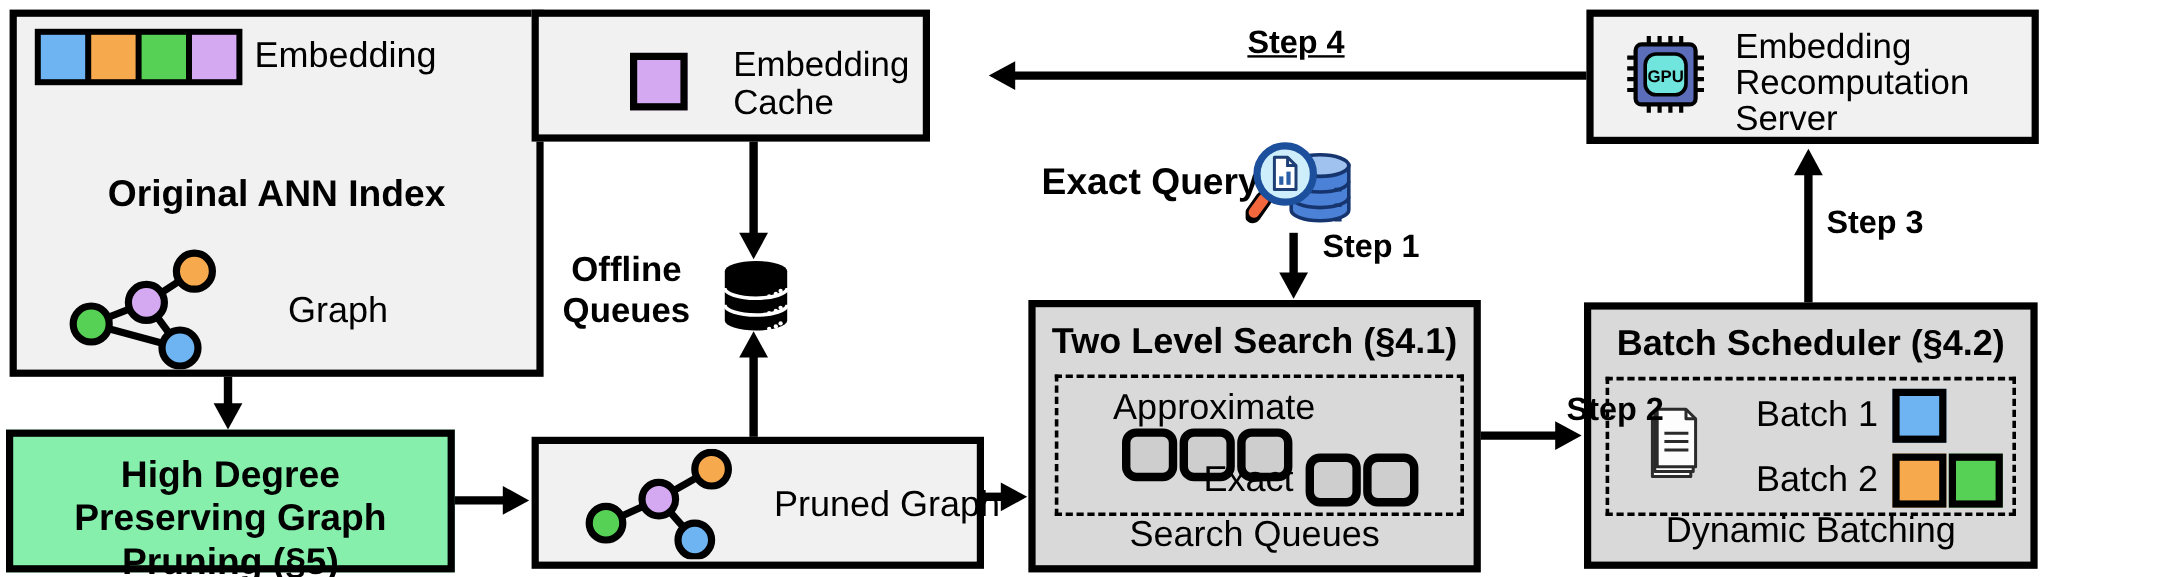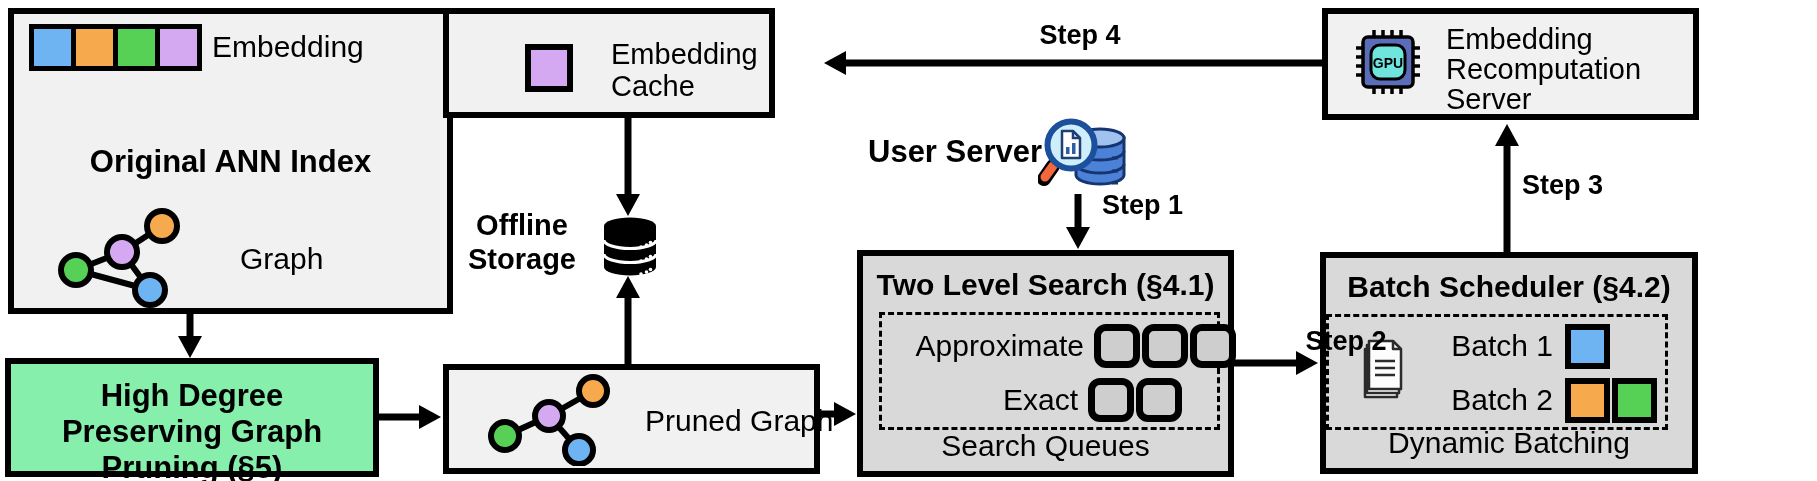--- a/index.html
+++ b/index.html
@@ -79,21 +79,21 @@
         <line x1="1231" y1="363" x2="1304" y2="363"></line>
           <polygon points="1318,363 1296,351 1296,375" stroke="none"></polygon>
       </g>
       <g>
         <line x1="1507" y1="254" x2="1507" y2="141"></line>
           <polygon points="1507,124 1495,146 1519,146" stroke="none"></polygon>
       </g>
     </g>
   </svg>
 
-  <div class="lbl bold" style="left:1010px;top:20px;width:140px;text-align:center;font-size:27px;">Step 4</div>
+  <div class="lbl bold" style="left:1010px;top:20px;width:140px;text-align:center;font-size:27px;text-decoration:underline;">Step 4</div>
   <div class="lbl bold" style="left:1102px;top:190px;font-size:27px;">Step 1</div>
   <div class="lbl bold" style="left:1303px;top:326px;width:86px;text-align:center;font-size:27px;">Step 2</div>
   <div class="lbl bold" style="left:1522px;top:170px;font-size:27px;">Step 3</div>
 
   <div class="box" style="left:8px;top:8px;width:445px;height:306px;">
     <div class="emb-strip">
       <div class="emb-sq c-blue"></div>
       <div class="emb-sq c-orange"></div>
       <div class="emb-sq c-green"></div>
       <div class="emb-sq c-purple"></div>
@@ -125,38 +125,38 @@
       <g stroke="#000" stroke-width="3.5">
         <path d="M20,2 V10 M29,2 V10 M38,2 V10 M47,2 V10 M20,58 V66 M29,58 V66 M38,58 V66 M47,58 V66 M2,20 H10 M2,29 H10 M2,38 H10 M2,47 H10 M58,20 H66 M58,29 H66 M58,38 H66 M58,47 H66"></path>
         <rect x="9" y="9" width="50" height="50" rx="5" fill="var(--gpu-body,#5b6cb8)"></rect>
         <rect x="17" y="17" width="34" height="34" rx="9" fill="var(--gpu-core,#6fe5de)" stroke-width="3"></rect>
       </g>
       <text x="34" y="40" text-anchor="middle" font-size="14" font-weight="bold" fill="#000">GPU</text>
     </svg>
     <div class="server-text">Embedding Recomputation Server</div>
   </div>
 
-  <div class="lbl bold" style="left:442px;top:208px;width:160px;text-align:center;font-size:29px;line-height:34px;white-space:normal;">Offline Storage</div>
+  <div class="lbl bold" style="left:442px;top:208px;width:160px;text-align:center;font-size:29px;line-height:34px;white-space:normal;">Offline Queues</div>
   <svg class="icon" style="left:602px;top:216px;" width="56" height="62" viewBox="0 0 56 62">
     <path d="M2,10 a26,8.5 0 0 1 52,0 v41 a26,8.5 0 0 1 -52,0 z" fill="#000"></path>
     <path d="M2,24 a26,8.5 0 0 0 52,0 M2,38 a26,8.5 0 0 0 52,0" fill="none" stroke="#fff" stroke-width="3"></path>
     <g fill="#fff">
       <circle cx="39" cy="31" r="1.8"></circle>
         <circle cx="44.5" cy="29" r="1.8"></circle>
         <circle cx="48.5" cy="26.5" r="1.8"></circle>
       <circle cx="39" cy="45" r="1.8"></circle>
         <circle cx="44.5" cy="43" r="1.8"></circle>
         <circle cx="48.5" cy="40.5" r="1.8"></circle>
       <circle cx="39" cy="58" r="1.8"></circle>
         <circle cx="44.5" cy="56" r="1.8"></circle>
         <circle cx="48.5" cy="53.5" r="1.8"></circle>
     </g>
   </svg>
 
-  <div class="lbl bold" style="left:868px;top:134px;font-size:31px;">User Server</div>
+  <div class="lbl bold" style="left:868px;top:134px;font-size:31px;">Exact Query</div>
   <svg class="icon" style="left:1038px;top:114px;" width="92" height="86" viewBox="0 0 92 86">
     <g>
       <path d="M38,24 v37 a24,9 0 0 0 48,0 V24 z" fill="var(--db-blue,#4b82d8)" stroke="#16356e" stroke-width="3"></path>
       <ellipse cx="62" cy="24" rx="24" ry="9" fill="var(--db-blue-top,#9fc3ee)" stroke="#16356e" stroke-width="3"></ellipse>
       <path d="M38,37 a24,9 0 0 0 48,0 M38,50 a24,9 0 0 0 48,0" fill="none" stroke="#16356e" stroke-width="3"></path>
       <path d="M74,44 h6 M74,57 h6 M74,69 h6" stroke="#16356e" stroke-width="3"></path>
     </g>
     <g>
       <line x1="15" y1="52" x2="6" y2="65" stroke="#000" stroke-width="14" stroke-linecap="round"></line>
       <line x1="15" y1="52" x2="7" y2="63" stroke="var(--handle,#f2683c)" stroke-width="9" stroke-linecap="round"></line>
@@ -165,42 +165,42 @@
       <path d="M24,17 h11 l7,7 v20 h-18 z" fill="#fff" stroke="#1d3f75" stroke-width="2.5" stroke-linejoin="round"></path>
       <path d="M35,17 v7 h7" fill="none" stroke="#1d3f75" stroke-width="2.5"></path>
       <rect x="28" y="33" width="3.5" height="7" fill="#2b5fa8"></rect>
       <rect x="34" y="29" width="3.5" height="11" fill="#2b5fa8"></rect>
     </g>
   </svg>
 
   <div class="box gray" style="left:857px;top:250px;width:377px;height:227px;">
     <div class="box-title">Two Level Search (§4.1)</div>
     <div class="dashed" style="left:16px;top:56px;width:341px;height:118px;">
-      <div class="qrow" style="left:12px;top:8px;">
+      <div class="qrow" style="left:24px;top:8px;flex-direction:column;">
         <div class="qlabel">Approximate</div>
         <div class="qsquares">
           <div class="qsq"></div>
           <div class="qsq"></div>
           <div class="qsq"></div>
         </div>
       </div>
       <div class="qrow" style="left:6px;top:62px;">
         <div class="qlabel">Exact</div>
         <div class="qsquares">
           <div class="qsq"></div>
           <div class="qsq"></div>
         </div>
       </div>
     </div>
     <div class="footer-lbl">Search Queues</div>
   </div>
 
   <div class="box gray" style="left:1320px;top:252px;width:378px;height:222px;">
     <div class="box-title">Batch Scheduler (§4.2)</div>
-    <div class="dashed" style="left:0;top:56px;width:342px;height:116px;">
+    <div class="dashed" style="left:12px;top:56px;width:342px;height:116px;">
       <svg class="icon" style="left:28px;top:18px;" width="54" height="68" viewBox="0 0 54 68">
         <g fill="#fdfdfd" stroke="#2b2b2b" stroke-width="2.5" stroke-linejoin="round">
           <path d="M8,14 h24 l8,8 v40 h-32 z"></path>
           <path d="M10,10 h24 l8,8 v40 h-32 z"></path>
           <path d="M12,6 h24 l8,8 v40 h-32 z"></path>
           <path d="M36,6 v8 h8" fill="none"></path>
           <path d="M18,26 h20 M18,33 h20 M18,40 h20" fill="none"></path>
         </g>
       </svg>
       <div class="brow" style="left:6px;top:4px;">

